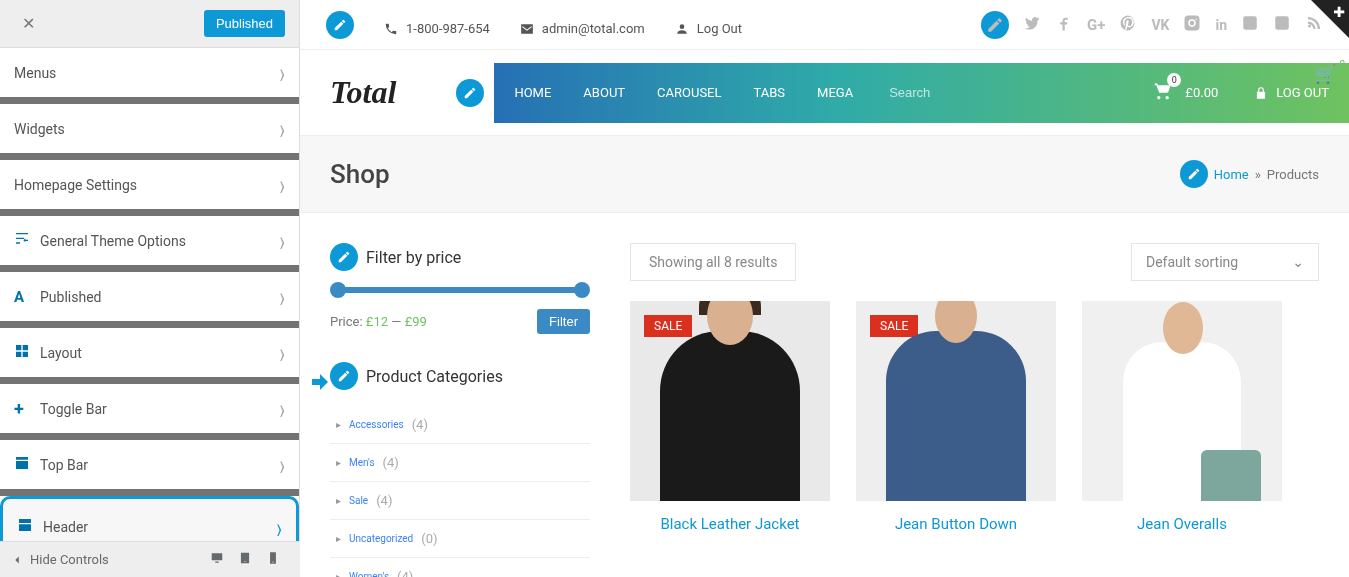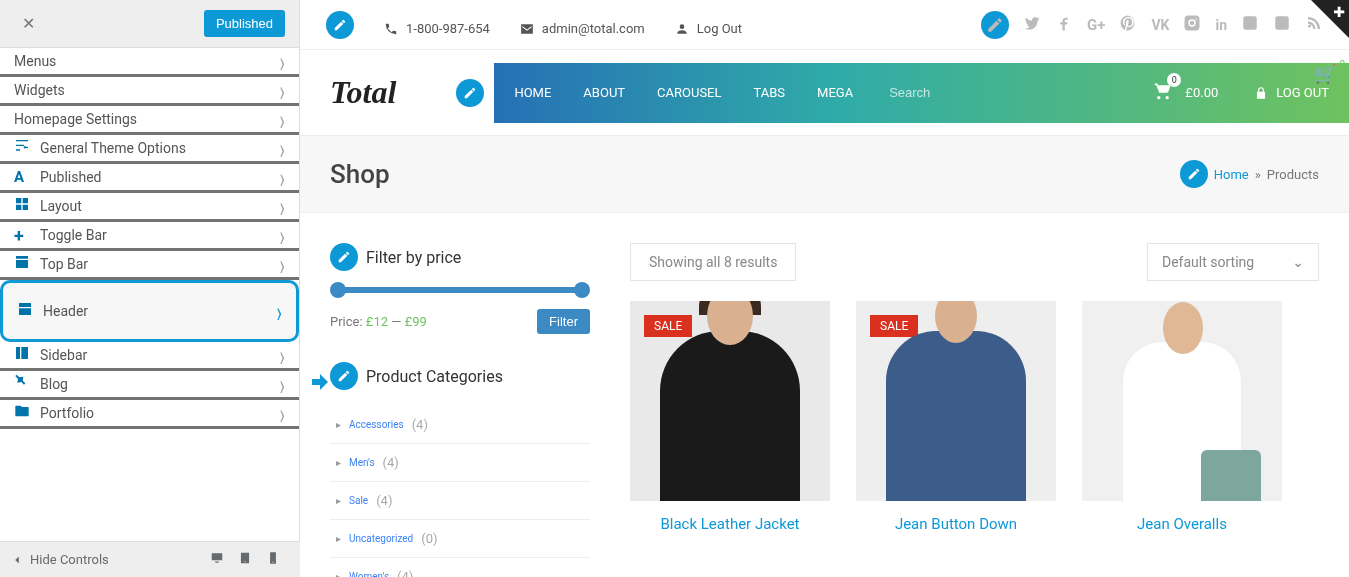--- a/index.html
+++ b/index.html
@@ -9,21 +9,21 @@
 .corner-tri { position: absolute; top: 0; right: 0; width: 0; height: 0; border-style: solid; border-width: 0 38px 38px 0; border-color: transparent #222 transparent transparent; z-index: 50; }
 .corner-plus { position: absolute; top: 4px; right: 4px; color: #fff; font-size: 14px; z-index: 51; }
 
 
 .customizer { position: absolute; left: 0; top: 0; width: 300px; height: 577px; background: #fff; border-right: 1px solid #ddd; }
 .cust-top { height: 48px; background: #eee; border-bottom: 1px solid #ddd; display: flex; align-items: center; justify-content: space-between; padding: 0 14px; }
 .close-x { color: #72777c; font-size: 16px; padding: 4px 8px; cursor: pointer; }
 .published { background: #0d99d6; color: #fff; border: none; border-radius: 3px; padding: 6px 12px; font-size: 13px; cursor: pointer; }
 
 .cust-list { overflow-y: auto; height: calc(577px - 48px - 36px); }
-.cust-item { display: flex; align-items: center; height: 29px; padding: 0 14px; border-bottom: 3px solid #737373; cursor: pointer; color: #555; }
+.cust-item { display: flex; align-items: center; height: 56px; padding: 0 14px; border-bottom: 7px solid #737373; cursor: pointer; color: #555; }
 .cust-item .label { flex: 1; font-size: 14px; }
 .cust-item .chev { color: #a0a5aa; font-size: 18px; transform: scaleY(1.6); }
 .cust-item .ico { width: 26px; color: #0073aa; font-size: 15px; }
 .cust-item .ico svg { width: 16px; height: 16px; fill: #0073aa; }
 .cust-item.highlight { border: 3px solid #0d99d6; background: #f7f7f7; border-radius: 10px; height: 62px; }
 .cust-item.highlight .chev { color: #0d99d6; }
 
 .cust-arrow { position: absolute; left: 308px; top: 370px; width: 24px; height: 24px; transform: rotate(-180deg); z-index: 40; }
 .cust-arrow svg { fill: #0d99d6; }
 
@@ -81,21 +81,21 @@
 
 .cat-list { }
 .cat-item { display: flex; align-items: center; gap: 8px; padding: 11px 6px; border-bottom: 1px solid #eee; cursor: pointer; }
 .cat-item .tri { color: #999; font-size: 10px; }
 .cat-item .name { color: #3b82f6; font-size: 10px; }
 .cat-item .cnt { color: #aaa; font-size: 13px; }
 
 .products { flex: 1; }
 .prod-top { display: flex; justify-content: space-between; margin-bottom: 20px; text-align: center; }
 .showing { border: 1px solid #e5e5e5; padding: 10px 18px; color: #888; font-size: 14px; }
-.sort { border: 1px solid #e5e5e5; padding: 10px 14px; width: 172px; display: flex; justify-content: space-between; color: #888; cursor: pointer; }
+.sort { border: 1px solid #e5e5e5; padding: 10px 14px; width: 188px; display: flex; justify-content: space-between; color: #888; cursor: pointer; }
 .grid { display: flex; gap: 26px; }
 .prod { width: 200px; }
 .prod-img { height: 200px; background: #f4f4f4; position: relative; overflow: hidden; }
 .sale-b { position: absolute; top: 14px; left: 14px; background: #d9301f; color: #fff; font-size: 12px; padding: 4px 10px; }
 .prod-title { text-align: center; padding-top: 14px; color: #0d99d6; font-size: 15px; cursor: pointer; }
 
 
 .model1 { background: #e9e9e9; display: flex; justify-content: center; }
 .torso { width: 140px; height: 200px; background: #1a1a1a; border-radius: 60px 60px 0 0; margin-top: 30px; position: relative; }
 .torso .head { width: 46px; height: 58px; background: #d9b190; border-radius: 50%; position: absolute; top: -44px; left: 47px; }

